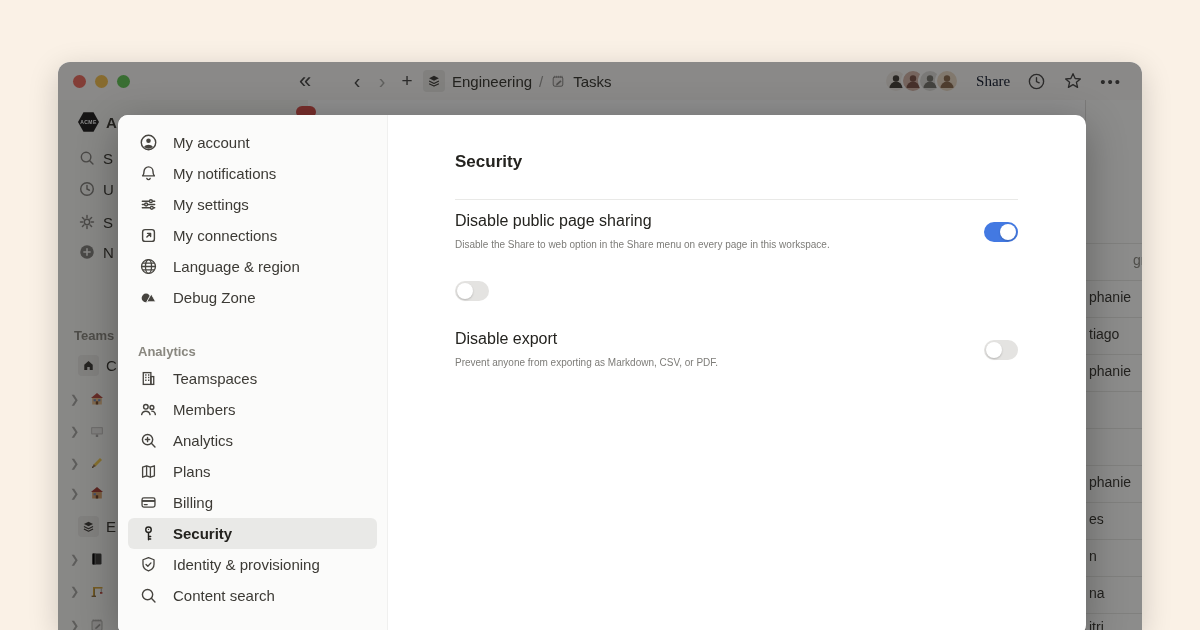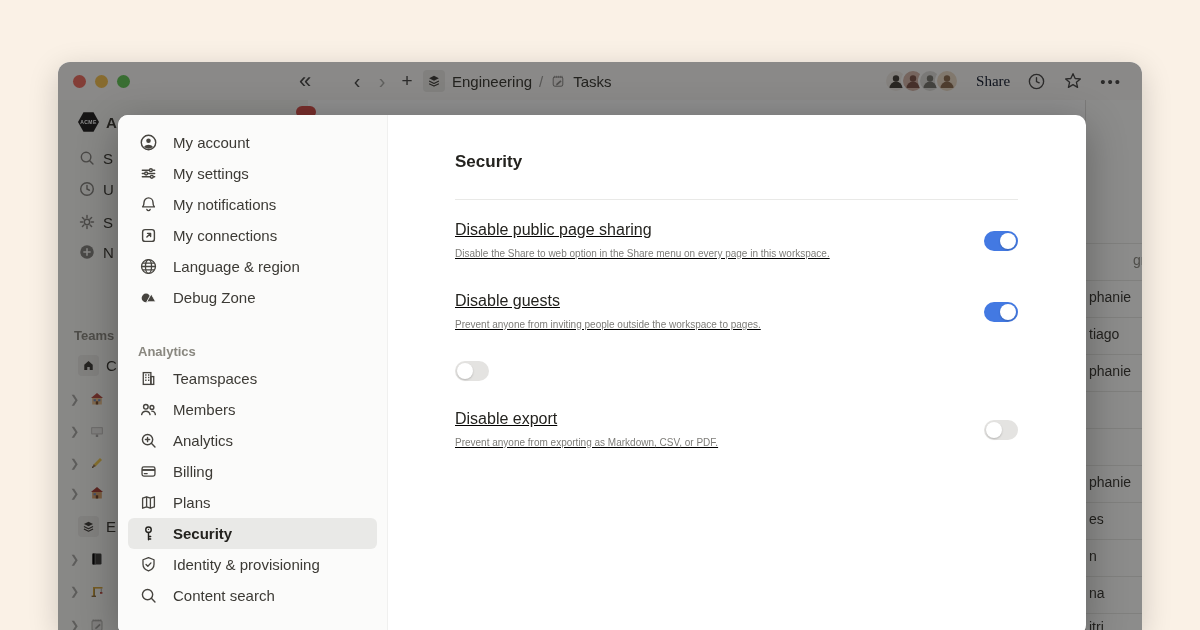--- a/index.html
+++ b/index.html
@@ -50,21 +50,21 @@
   .m-side { width:270px; background:#fbfbfa; border-right:1px solid rgba(0,0,0,.045); padding-top:12px; flex-shrink:0; }
   .m-item { height:31px; margin:0 10px; padding:0 10px; border-radius:6px; display:flex; align-items:center; gap:15px;
             font-size:15px; color:#3c3a35; font-weight:500; cursor:pointer; }
   .m-item.sel { background:#e9e9e7; font-weight:700; color:#24231f; }
   .m-item .ic { width:20px; height:20px; display:flex; align-items:center; justify-content:center; flex-shrink:0; }
   .m-sec-header { margin:26px 0 0 20px; height:24px; font-size:13px; font-weight:700; color:#89877f; display:flex; align-items:center; }
 
   .m-content { flex:1; padding:36px 0 0 67px; }
   .m-title { font-size:17px; font-weight:700; color:#24231f; line-height:22px; }
   .m-divider { width:563px; height:1px; background:#e9e9e7; margin-top:26px; }
-  .rows { width:563px; margin-top:19px;text-decoration:underline; }
+  .rows { width:563px; margin-top:10px; }
   .s-row { display:flex; align-items:center; justify-content:space-between; margin-bottom:27px; }
   .s-title { font-size:16px; font-weight:500; color:#24231f; line-height:22px; margin-bottom:4px; }
   .s-desc { font-size:10px; color:#7d7c78; line-height:18px; width:400px; }
   .toggle { width:34px; height:20px; border-radius:10px; background:#e4e3e1; position:relative; cursor:pointer; flex-shrink:0; }
   .toggle .knob { position:absolute; top:2px; left:2px; width:16px; height:16px; border-radius:50%; background:#fff;
                   box-shadow:0 1px 2px rgba(0,0,0,.2); transition:left .1s; }
   .toggle.on { background:#4379e2; }
   .toggle.on .knob { left:16px; }
 
   svg { display:block; }
@@ -324,40 +324,40 @@
             <svg width="19" height="19" viewBox="0 0 20 20">
               <circle cx="10" cy="10" r="7.6" fill="none" stroke="#46443f" stroke-width="1.5"></circle>
               <circle cx="10" cy="8.2" r="2.4" fill="#46443f"></circle>
               <path d="M5.3 14.8a5.6 5.6 0 0 1 9.4 0 7.6 7.6 0 0 1-9.4 0Z" fill="#46443f"></path>
             </svg>
           </span>
         <span>My account</span>
       </div>
       <div class="m-item">
         <span class="ic">
+            <svg width="19" height="19" viewBox="0 0 20 20">
+              <path d="M10 3a4.7 4.7 0 0 0-4.7 4.7c0 3.6-1.5 4.8-1.5 4.8h12.4s-1.5-1.2-1.5-4.8A4.7 4.7 0 0 0 10 3Z" fill="none" stroke="#46443f" stroke-width="1.5" stroke-linejoin="round"></path>
+              <path d="M8.3 15.2a1.8 1.8 0 0 0 3.4 0" fill="none" stroke="#46443f" stroke-width="1.5" stroke-linecap="round"></path>
+            </svg>
+          </span>
+        <span>My notifications</span>
+      </div>
+      <div class="m-item">
+        <span class="ic">
             <svg width="19" height="19" viewBox="0 0 20 20" stroke="#46443f" stroke-width="1.5" stroke-linecap="round">
               <path d="M3.5 6.5h13M3.5 10h13M3.5 13.5h13"></path>
               <circle cx="12.5" cy="6.5" r="1.5" fill="#fbfbfa"></circle>
               <circle cx="7.5" cy="10" r="1.5" fill="#fbfbfa"></circle>
               <circle cx="13.5" cy="13.5" r="1.5" fill="#fbfbfa"></circle>
             </svg>
           </span>
         <span>My settings</span>
       </div>
       <div class="m-item">
         <span class="ic">
-            <svg width="19" height="19" viewBox="0 0 20 20">
-              <path d="M10 3a4.7 4.7 0 0 0-4.7 4.7c0 3.6-1.5 4.8-1.5 4.8h12.4s-1.5-1.2-1.5-4.8A4.7 4.7 0 0 0 10 3Z" fill="none" stroke="#46443f" stroke-width="1.5" stroke-linejoin="round"></path>
-              <path d="M8.3 15.2a1.8 1.8 0 0 0 3.4 0" fill="none" stroke="#46443f" stroke-width="1.5" stroke-linecap="round"></path>
-            </svg>
-          </span>
-        <span>My notifications</span>
-      </div>
-      <div class="m-item">
-        <span class="ic">
             <svg width="19" height="19" viewBox="0 0 20 20" fill="none" stroke="#46443f" stroke-width="1.5" stroke-linecap="round" stroke-linejoin="round">
               <rect x="3.8" y="3.8" width="12.4" height="12.4" rx="2.6"></rect>
               <path d="M8.3 11.7 12 8M9 7.8h3.2V11"></path>
             </svg>
           </span>
         <span>My connections</span>
       </div>
       <div class="m-item">
         <span class="ic">
             <svg width="19" height="19" viewBox="0 0 20 20" fill="none" stroke="#46443f" stroke-width="1.4">
@@ -405,36 +405,36 @@
         <span class="ic">
             <svg width="19" height="19" viewBox="0 0 20 20" fill="none" stroke="#46443f" stroke-width="1.5" stroke-linecap="round">
               <circle cx="9" cy="9" r="5.4"></circle>
               <path d="m13 13 3.8 3.8M9 6.8v4.4M6.8 9h4.4"></path>
             </svg>
           </span>
         <span>Analytics</span>
       </div>
       <div class="m-item">
         <span class="ic">
+            <svg width="19" height="19" viewBox="0 0 20 20" fill="none" stroke="#46443f" stroke-width="1.4" stroke-linejoin="round">
+              <path d="M3.8 5.4 8 4l4 1.4L16.2 4v10.6L12 16l-4-1.4-4.2 1.4Z"></path>
+              <path d="M8 4v10.6M12 5.4V16"></path>
+            </svg>
+          </span>
+        <span>Plans</span>
+      </div>
+      <div class="m-item">
+        <span class="ic">
             <svg width="19" height="19" viewBox="0 0 20 20" fill="none" stroke="#46443f" stroke-width="1.4">
               <rect x="3.2" y="5.2" width="13.6" height="9.6" rx="1.8"></rect>
               <path d="M3.2 8.4h13.6" stroke-width="2"></path>
               <path d="M5.6 12.2h3" stroke-linecap="round"></path>
             </svg>
           </span>
         <span>Billing</span>
-      </div>
-      <div class="m-item">
-        <span class="ic">
-            <svg width="19" height="19" viewBox="0 0 20 20" fill="none" stroke="#46443f" stroke-width="1.4" stroke-linejoin="round">
-              <path d="M3.8 5.4 8 4l4 1.4L16.2 4v10.6L12 16l-4-1.4-4.2 1.4Z"></path>
-              <path d="M8 4v10.6M12 5.4V16"></path>
-            </svg>
-          </span>
-        <span>Plans</span>
       </div>
       <div class="m-item sel">
         <span class="ic">
             <svg width="19" height="19" viewBox="0 0 20 20" fill="none" stroke="#24231f" stroke-width="1.5" stroke-linecap="round">
               <circle cx="10" cy="6" r="2.9"></circle>
               <circle cx="10" cy="5.6" r=".7" fill="#24231f" stroke="none"></circle>
               <path d="M10 8.9v7.6M10 13.2h2.3M10 15.8h2.3"></path>
             </svg>
           </span>
         <span>Security</span>
@@ -467,29 +467,20 @@
         <div class="s-row">
           <div>
             <div class="s-title">Disable public page sharing</div>
             <div class="s-desc">Disable the Share to web option in the Share menu on every page in this workspace.</div>
           </div>
           <div class="toggle on">
               <div class="knob"></div>
             </div>
         </div>
 
-        <div class="s-row">
-          <div>
-            <div class="s-title">Disable guests</div>
-            <div class="s-desc">Prevent anyone from inviting people outside the workspace to pages.</div>
-          </div>
-          <div class="toggle on">
-              <div class="knob"></div>
-            </div>
-        </div>
 
         <div class="s-row">
           <div class="toggle">
               <div class="knob"></div>
             </div>
         </div>
 
         <div class="s-row">
           <div>
             <div class="s-title">Disable export</div>

